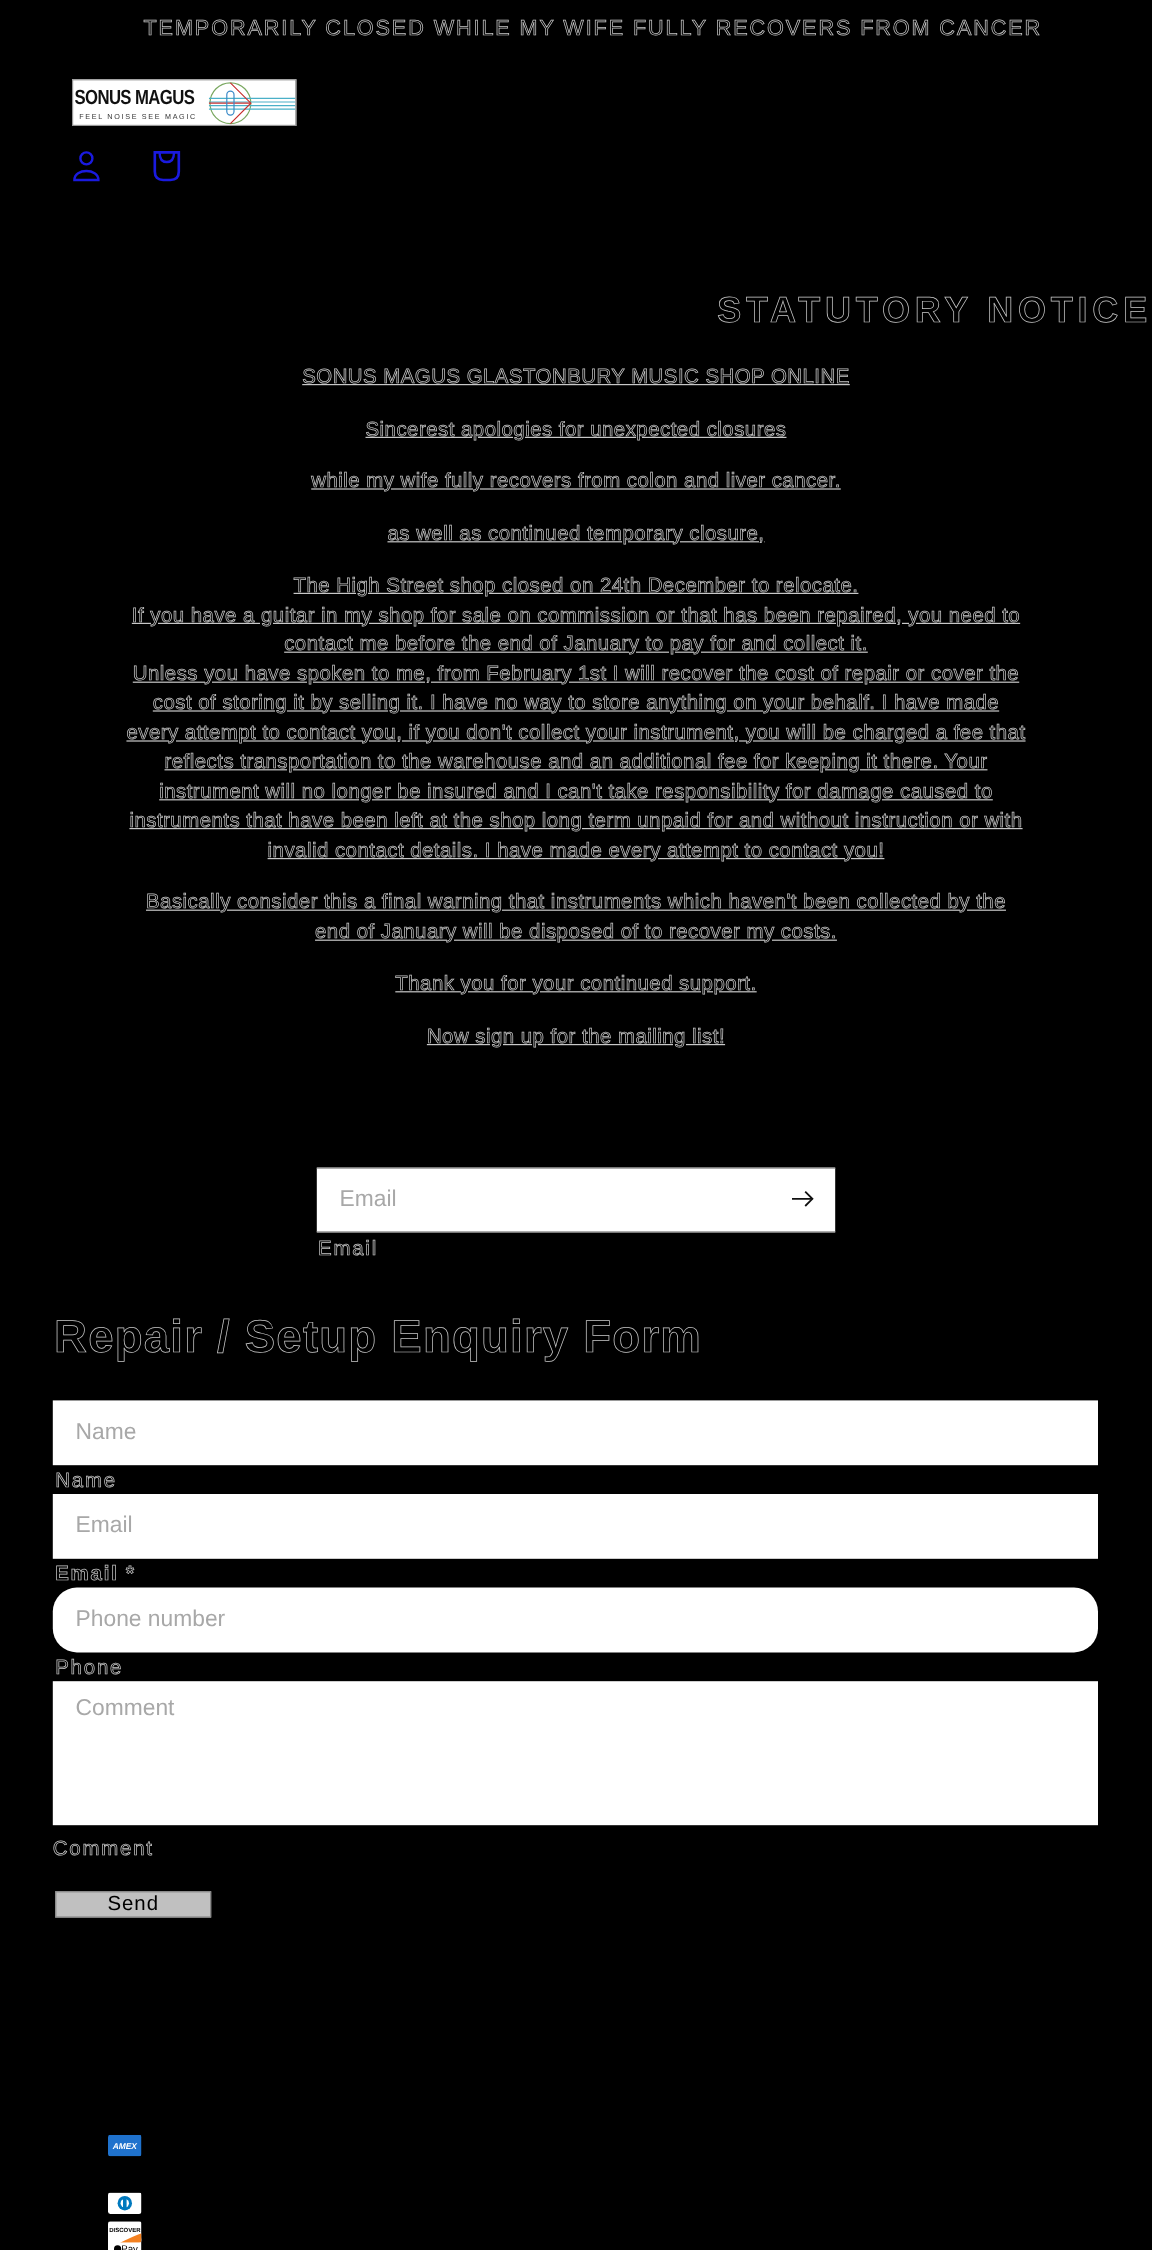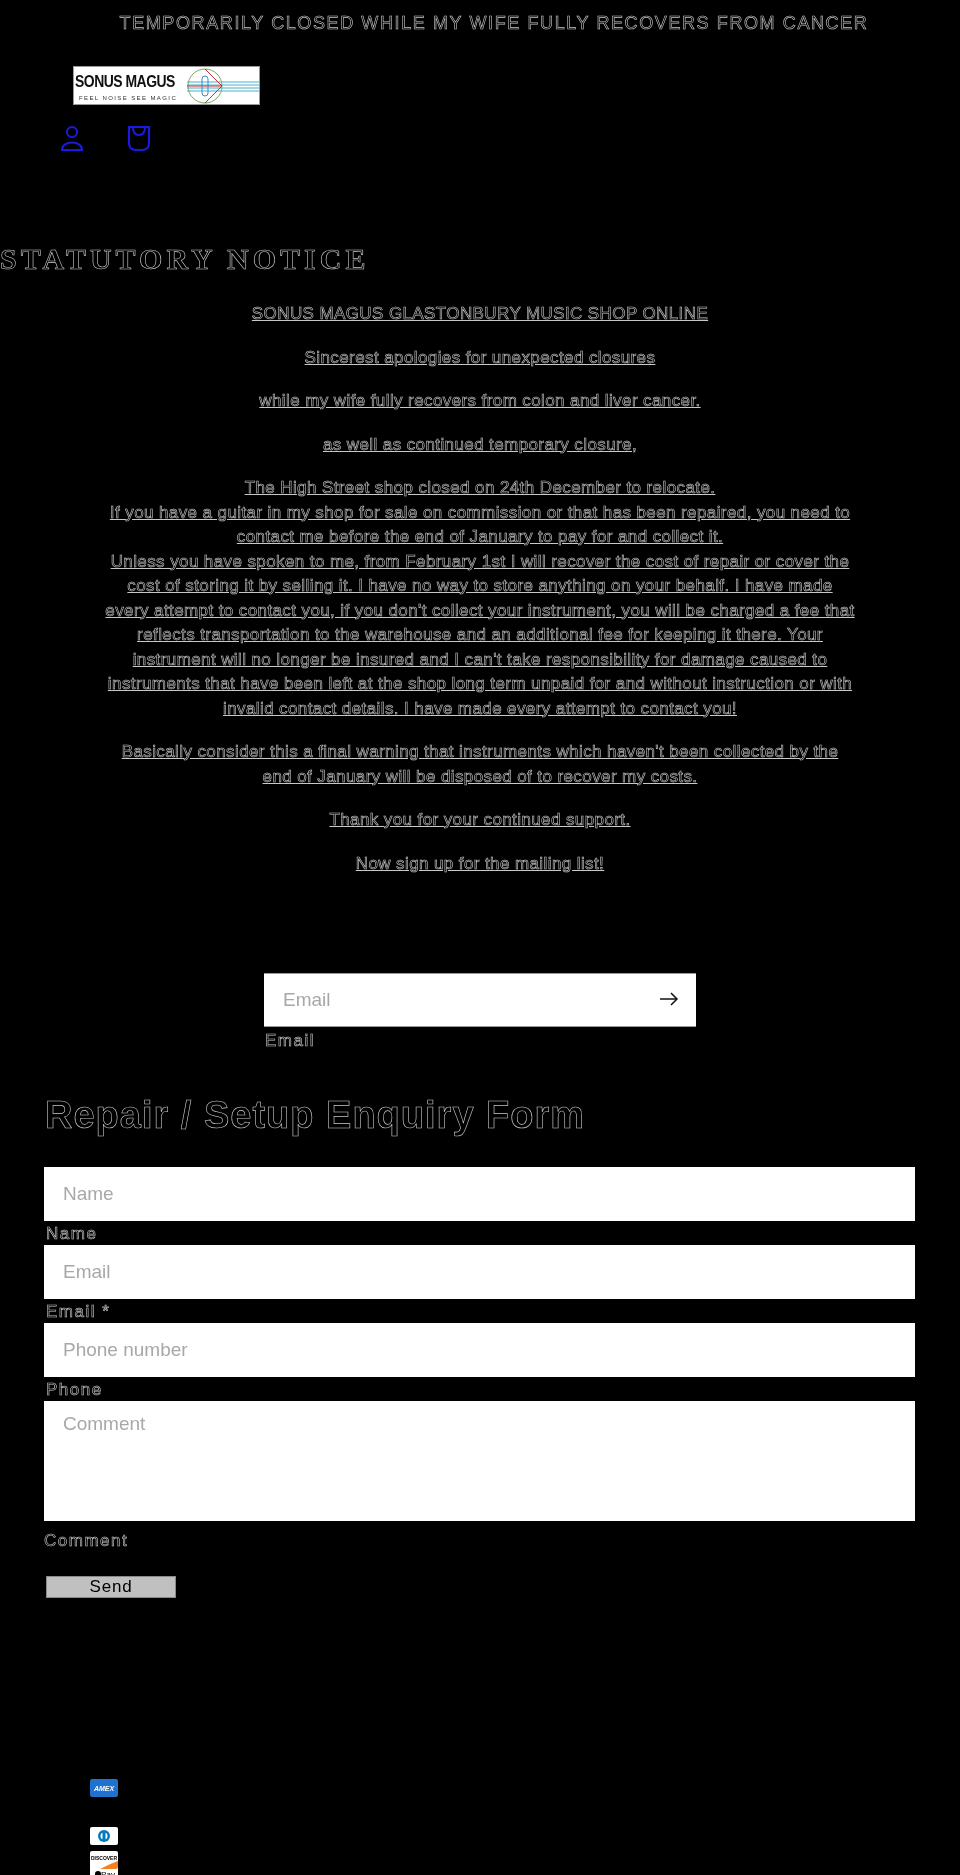--- a/index.html
+++ b/index.html
@@ -16,38 +16,38 @@
       color: #000;
       -webkit-text-stroke: 0.6px #c8c8c8;
     }
     .announcement {
       position: absolute; top: 10px; left: 14px; width: 960px;
       text-align: center; font-size: 18px; letter-spacing: 1.6px;
       line-height: 26px;
     }
     .logo {
       position: absolute; left: 60px; top: 66px; width: 187px; height: 39px;
-      background: #fff; border: 1px solid #999; overflow: hidden; margin-left: 13px;
+      background: #fff; border: 1px solid #999; overflow: hidden;
     }
     .logo-title {
       position: absolute; left: 1px; top: 5px; font-size: 17px; font-weight: bold;
       color: #111; letter-spacing: -0.6px; transform: scaleX(0.82); transform-origin: left;
       font-family: "Liberation Sans", sans-serif;
     }
     .logo-tag {
       position: absolute; left: 5px; top: 28px; font-size: 6px; color: #333;
       letter-spacing: 1.4px;
     }
     .logo-mark { position: absolute; left: 113px; top: 0; }
     .header-icons { position: absolute; top: 124px; left: 60px; }
     .hicon { position: absolute; width: 26px; height: 28px; }
     .hicon svg { display: block; }
     .page-title {
-      position: absolute; top: 242px; left: 0; width: 960px; text-align: left;
-      font-size: 30px; letter-spacing: 4px; font-family: Liberation Serif, serif;
+      position: absolute; top: 242px; left: 0; width: 960px; text-align: right;
+      font-size: 30px; letter-spacing: 4px;
     }
     .content {
       position: absolute; top: 302px; left: 105px; width: 750px; text-align: center;
       font-size: 17px; line-height: 24.5px; letter-spacing: 0.4px;
     }
     .content p { margin-bottom: 19px; text-decoration: underline; }
     .content .tight { margin-bottom: 0; }
     .newsletter-field {
       position: absolute; left: 264px; top: 973px; width: 432px; height: 54px;
       background: #fff; border-top: 1px solid #999; border-bottom: 1px solid #999;
@@ -150,23 +150,23 @@
 <h2 class="form-title outline">Repair / Setup Enquiry Form</h2>
 
 <div class="field" style="top:1167px;height:54px;">
   <input type="text" placeholder="Name" style="">
 </div>
 <label class="flabel outline" style="top:1224px;">Name</label>
 
 <div class="field" style="top:1245px;height:54px;">
   <input type="email" placeholder="Email" style="">
 </div>
-<label class="flabel outline" style="top:1302px;">Email *</label>
-
-<div class="field" style="top:1323px;height:54px;">
+<label class="flabel outline" style="top:1302px;font-weight:bold;">Email *</label>
+
+<div class="field" style="top:1323px;height:54px;border-radius:20px;">
   <input type="tel" placeholder="Phone number" style="">
 </div>
 <label class="flabel outline" style="top:1380px;">Phone</label>
 
 <div class="field" style="top:1401px;height:120px;">
   <textarea placeholder="Comment" style=""></textarea>
 </div>
 <label class="flabel outline" style="top:1531px;left:44px;">Comment</label>
 
 <button class="send-btn">Send</button>

